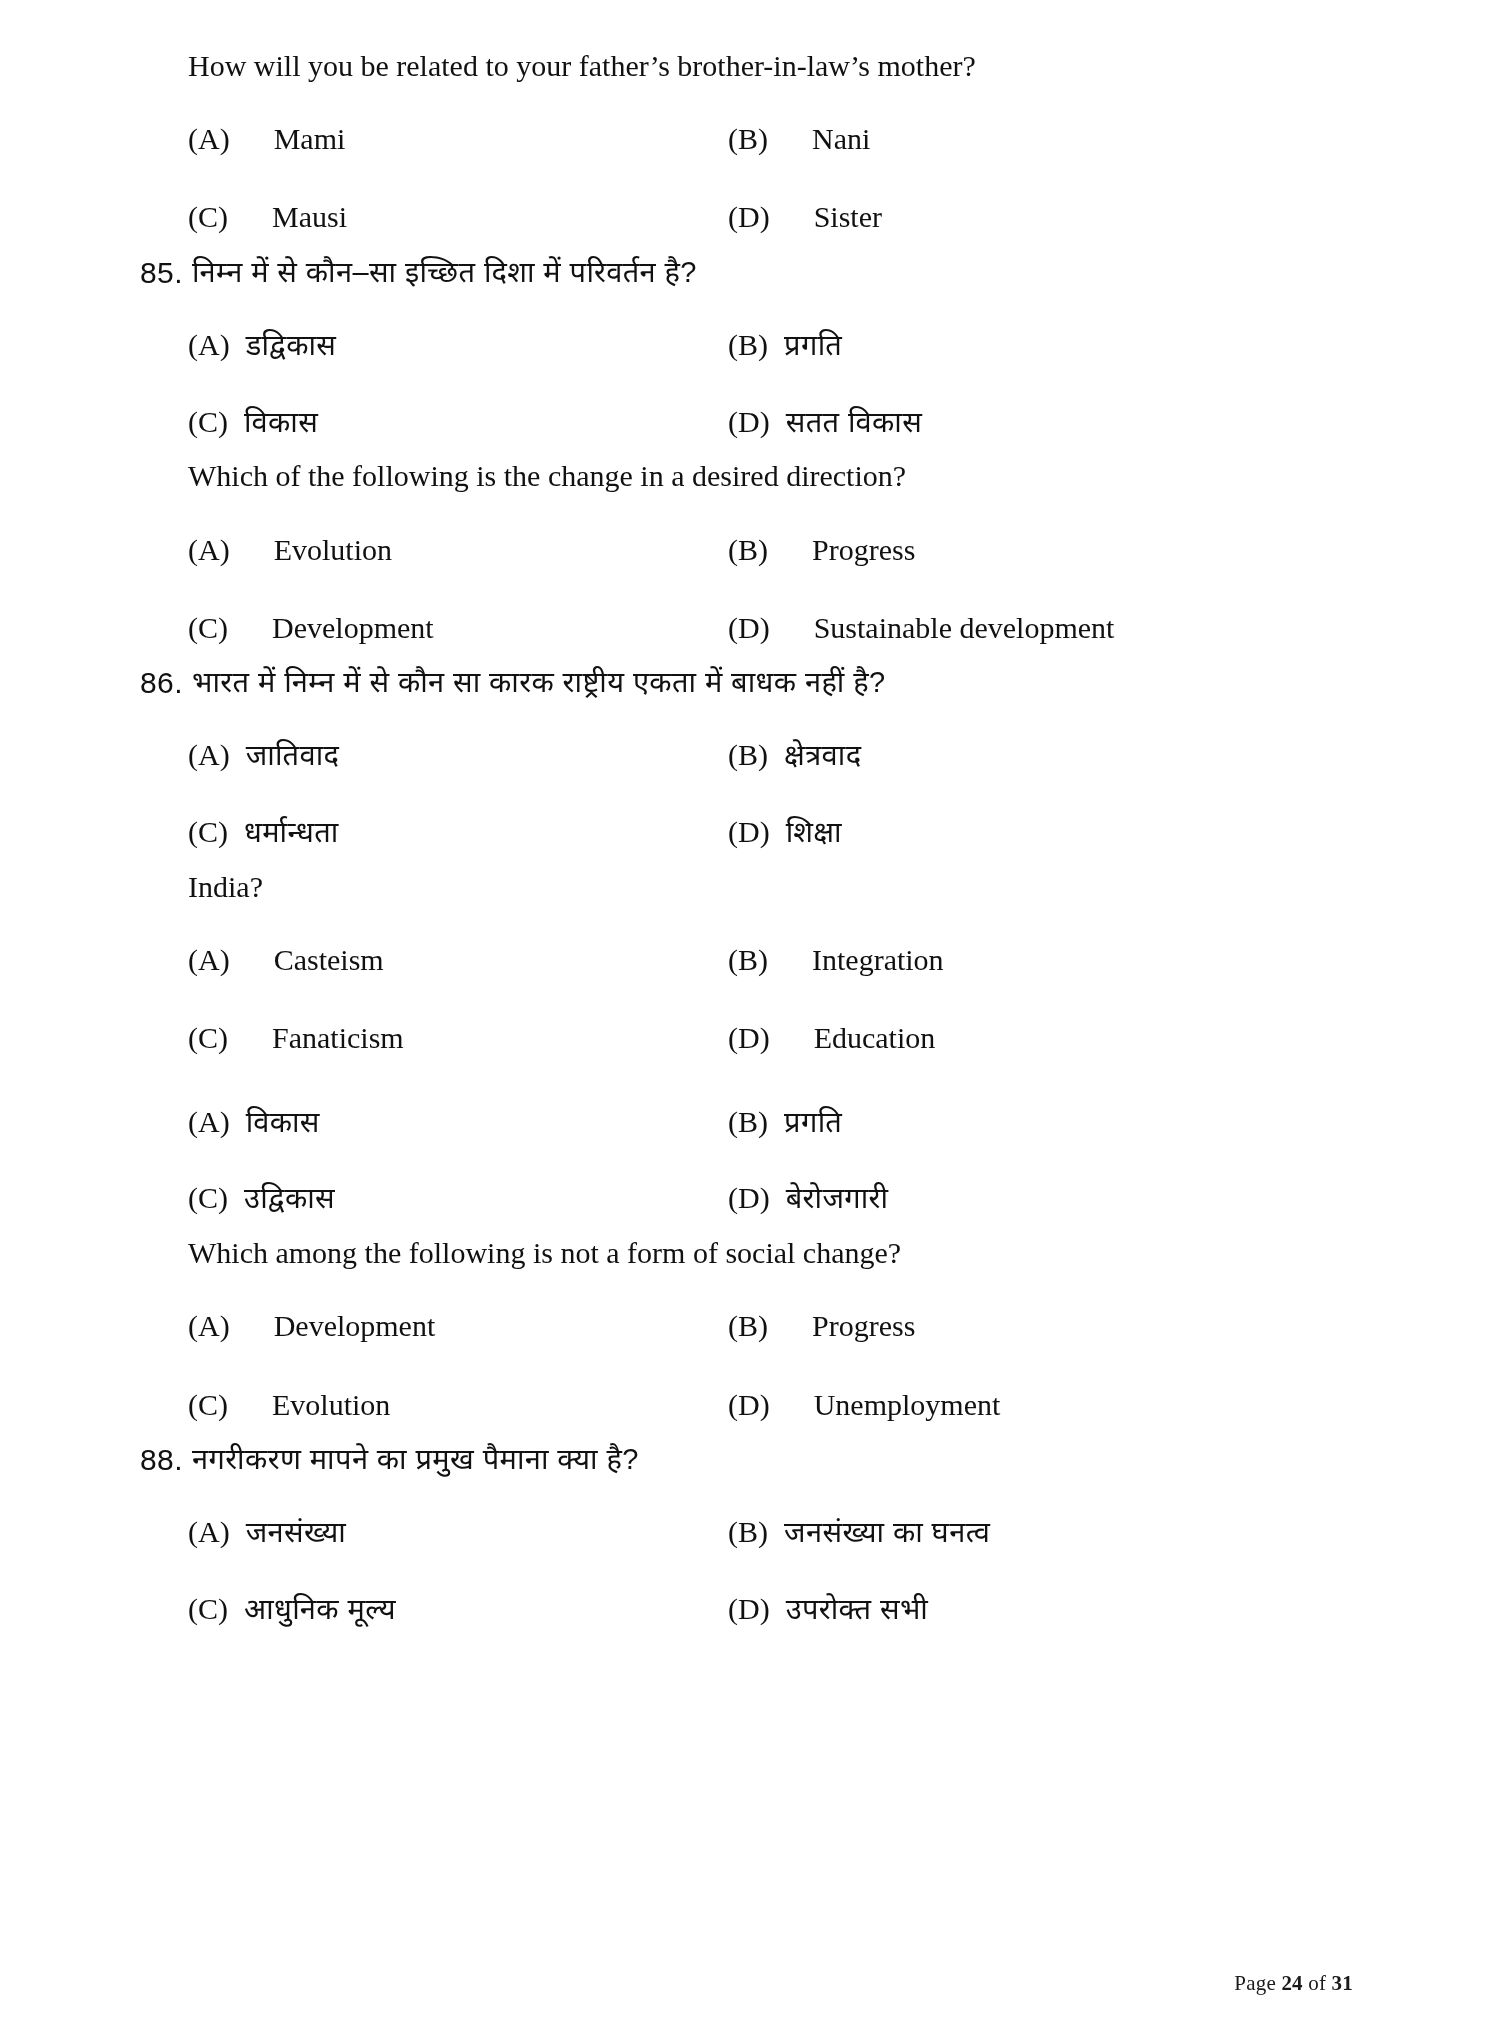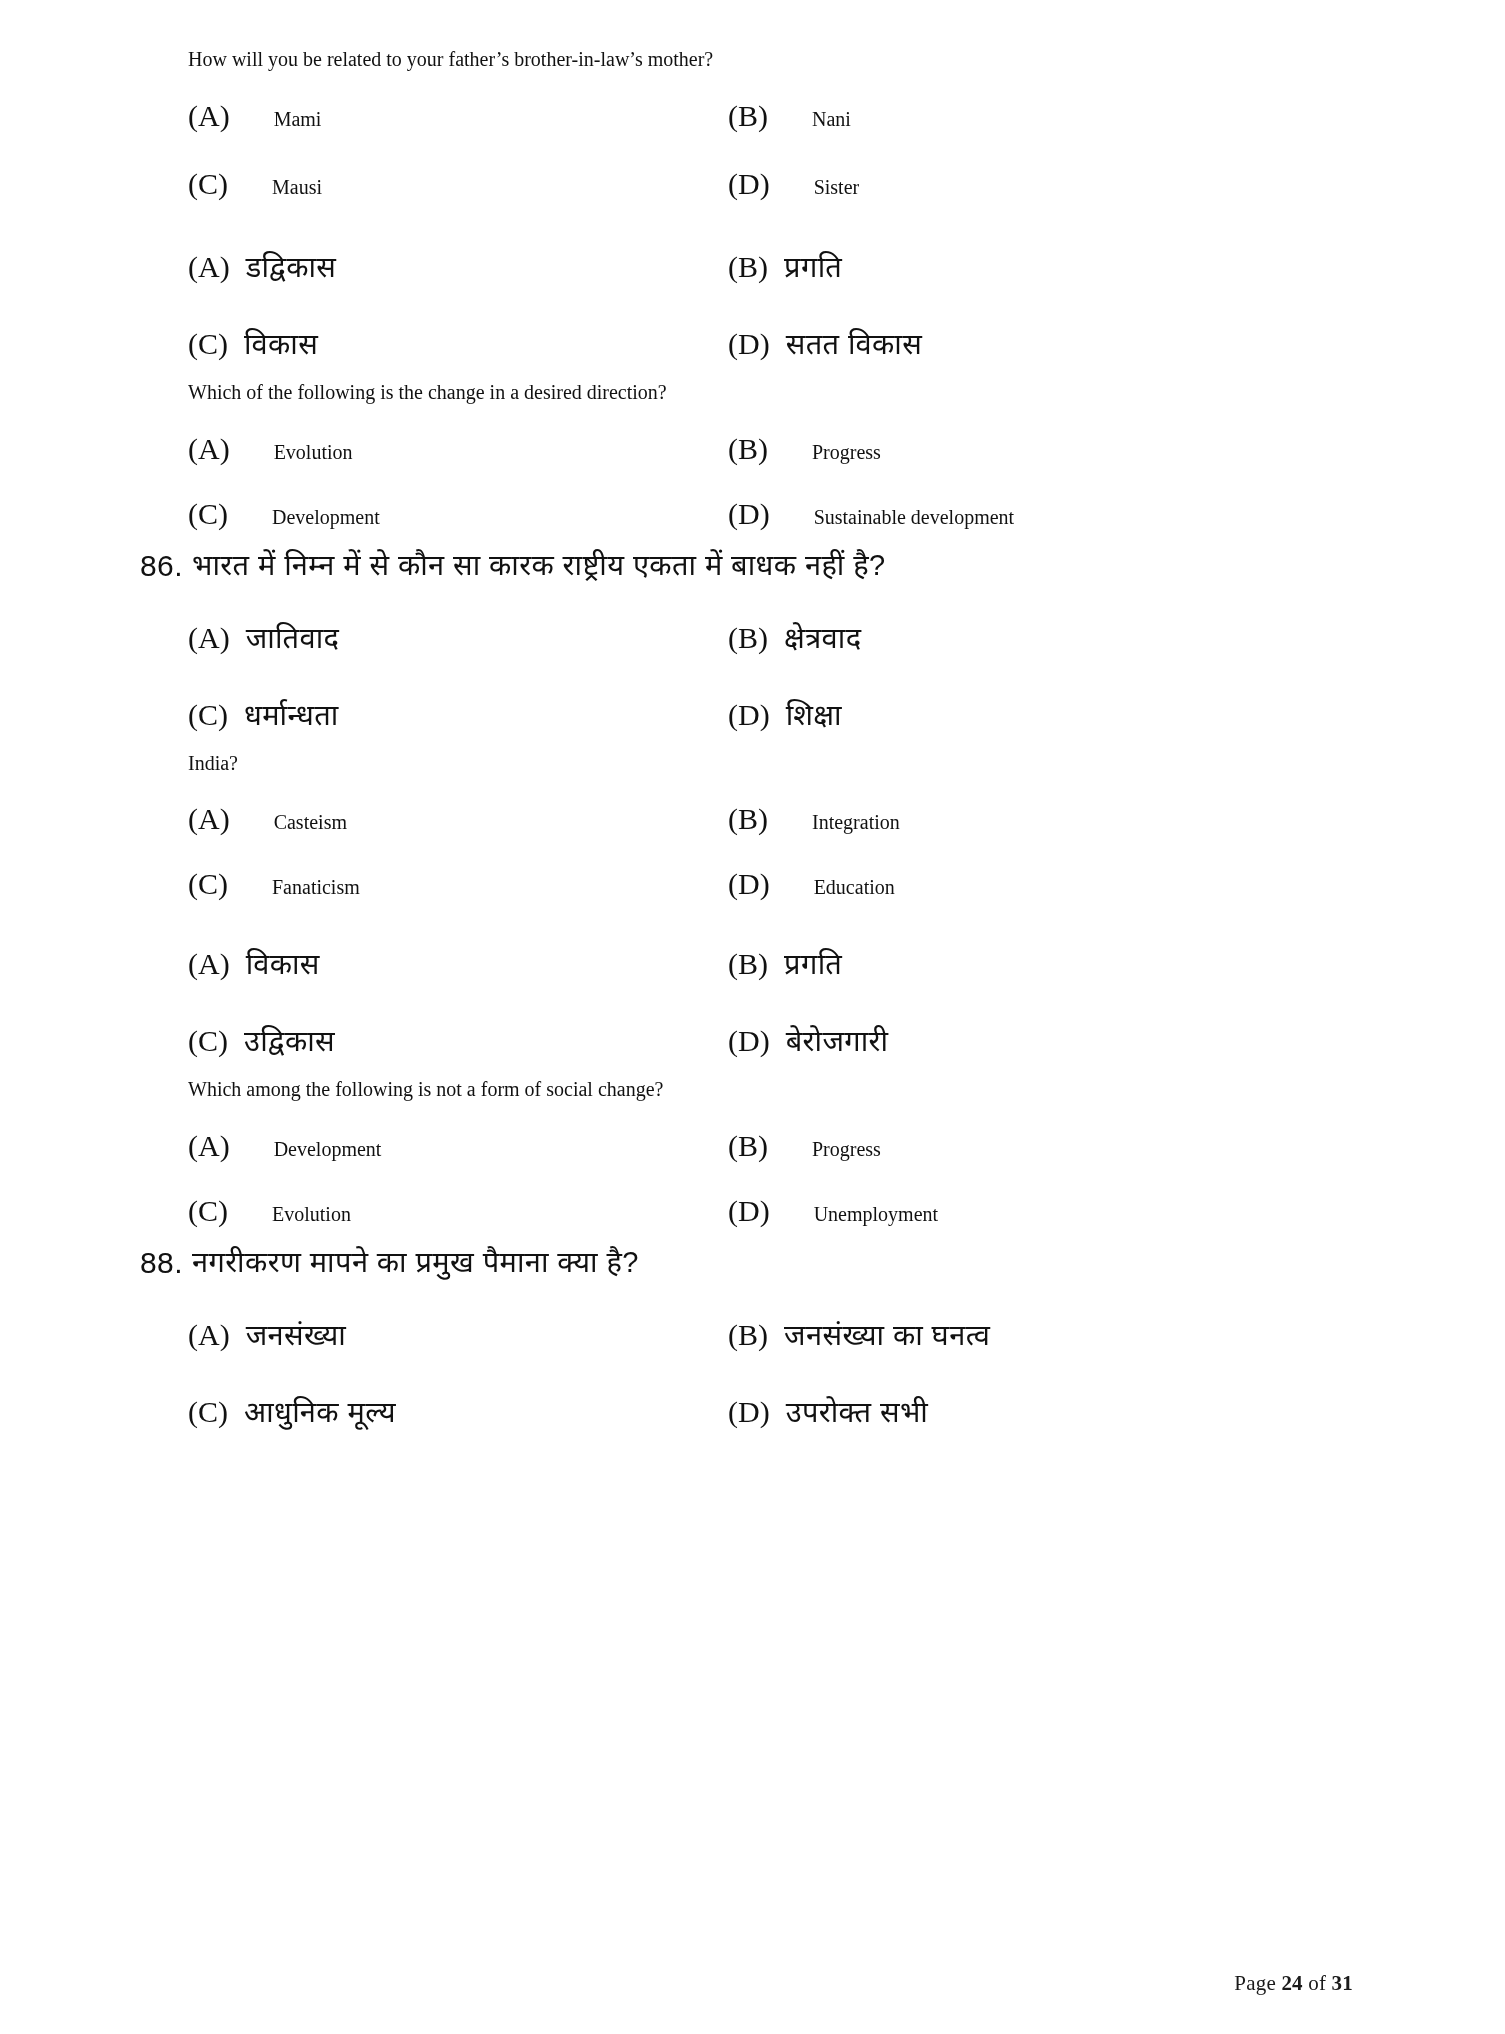--- a/index.html
+++ b/index.html
@@ -49,21 +49,21 @@
 
   
   .hi {
     font-family: "Liberation Sans", "DejaVu Sans", sans-serif;
     font-size: 29px;
     letter-spacing: 0.4px;
     line-height: 1.34;
   }
   .en {
     font-family: "Liberation Serif", "DejaVu Serif", serif;
-    font-size: 20px;
+    font-size: 30px;
     line-height: 1.34;
   }
 
   
   .options {
     display: grid;
     grid-template-columns: 540px 1fr;
     column-gap: 0;
     row-gap: 0;
     padding-left: 48px;
@@ -120,20 +120,24 @@
         <span class="val en">Mausi</span>
       </div>
       <div class="opt en-opt">
         <span class="tag en">(D)</span>
         <span class="val en">Sister</span>
       </div>
     </div>
   </div>
 
   <div class="qblock">
+    <div class="stem hi">
+      <span class="qnum">85.</span>
+      <span class="qtext">निम्न में से कौन–सा इच्छित दिशा में परिवर्तन है?</span>
+    </div>
     <div class="options">
       <div class="opt hi-opt">
         <span class="tag">(A)</span>
         <span class="val hi">डद्विकास</span>
       </div>
       <div class="opt hi-opt">
         <span class="tag">(B)</span>
         <span class="val hi">प्रगति</span>
       </div>
       <div class="opt hi-opt">

